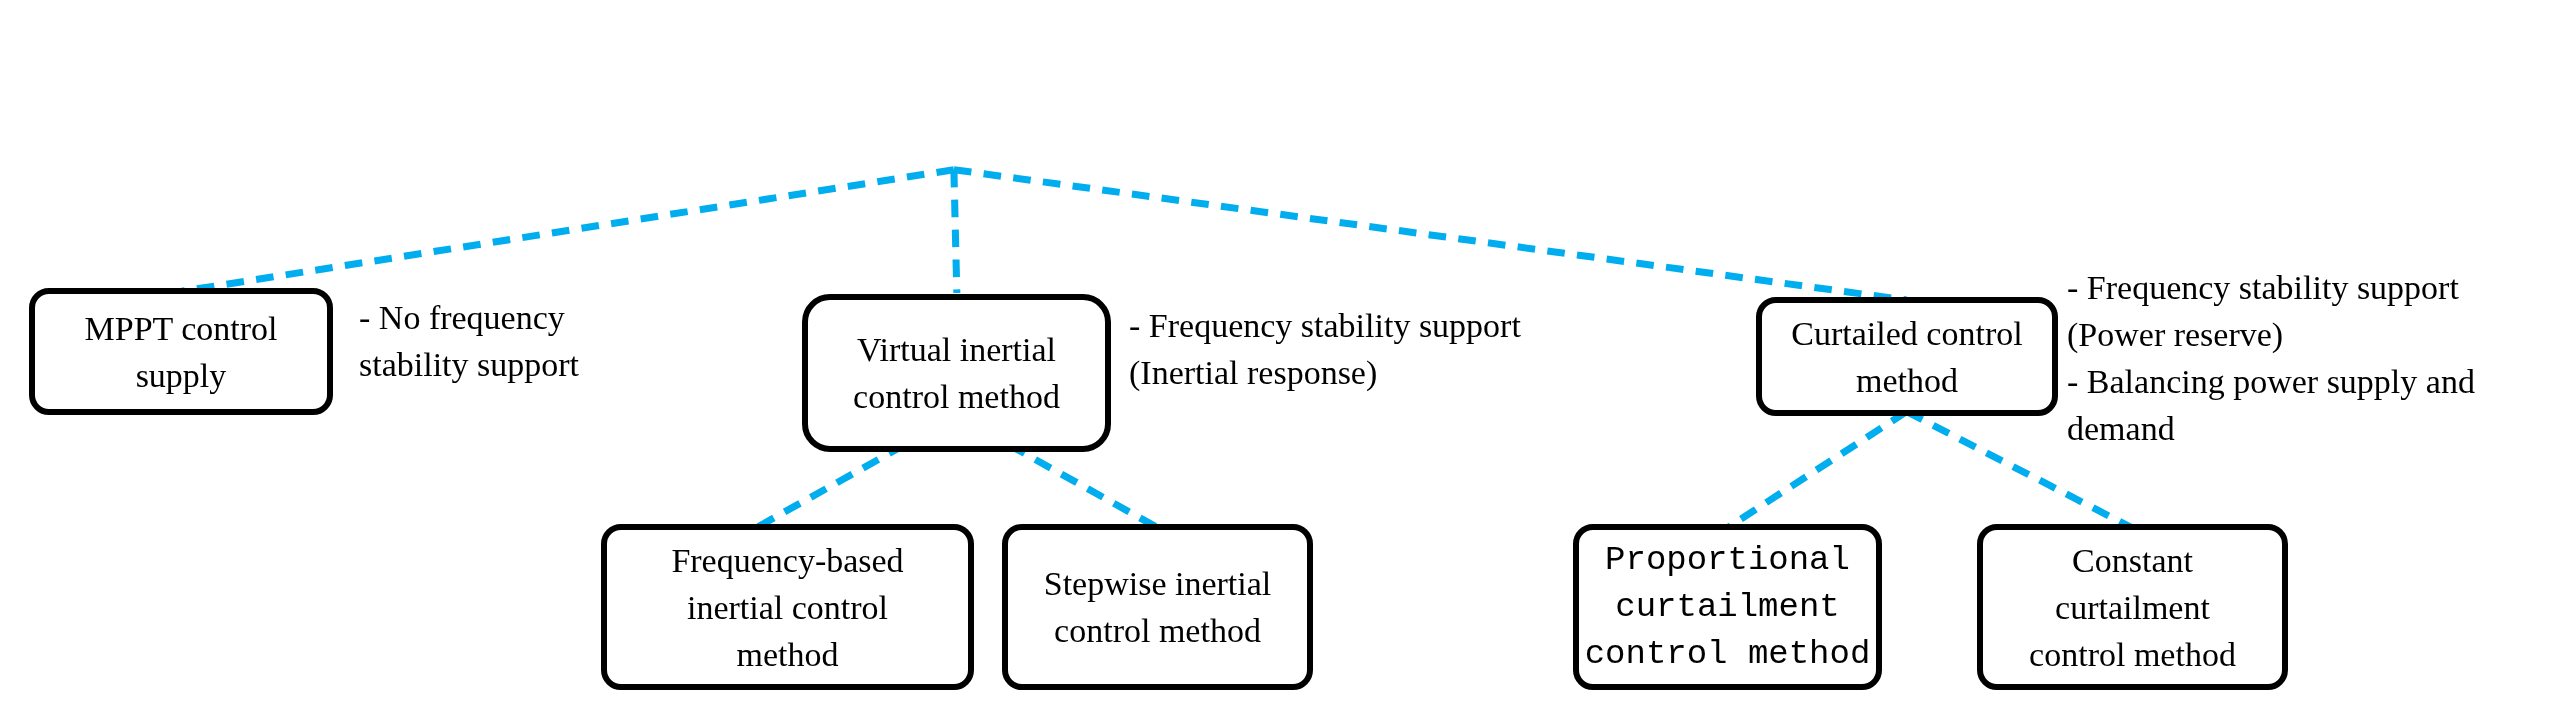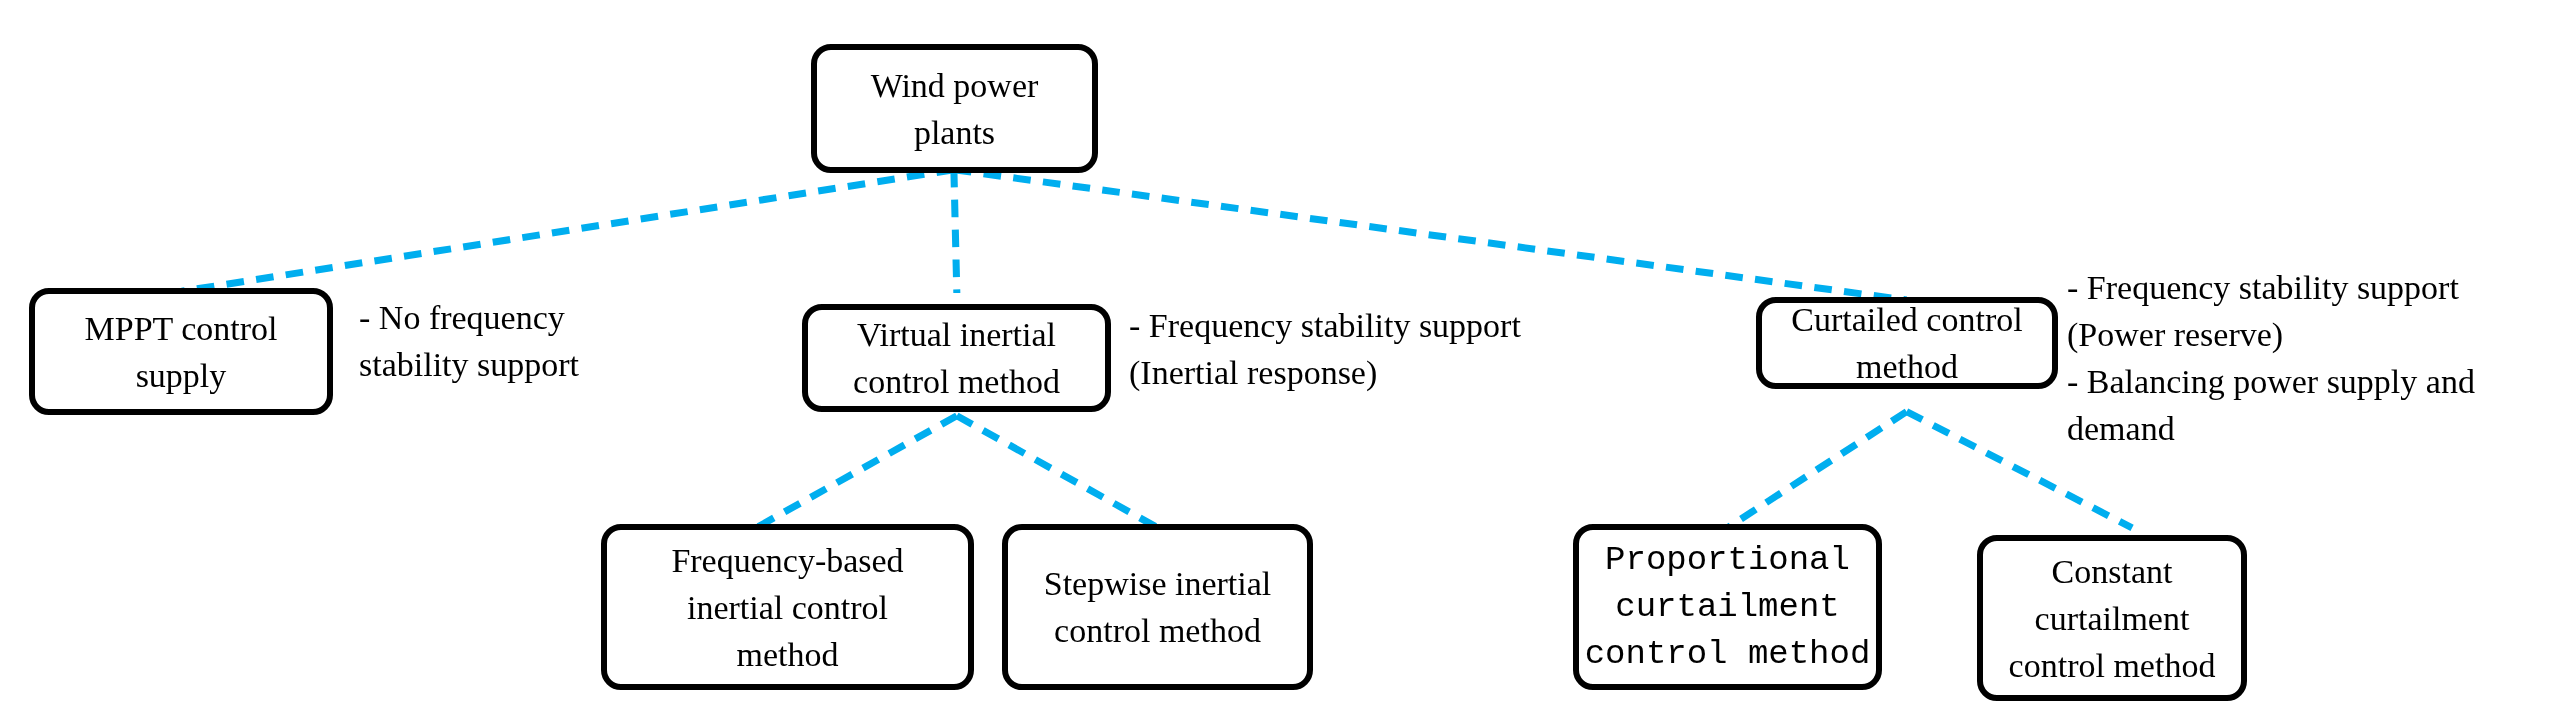--- a/index.html
+++ b/index.html
@@ -37,49 +37,45 @@
     position: absolute;
     font-size: 34px;
     line-height: 47px;
     white-space: pre;
     text-align: left;
     z-index: 2;
   }
   
   #node-root      { left: 811px; top:  44px; width: 287px; height: 129px; }
   #node-mppt      { left:   29px; top: 288px; width: 304px; height: 127px; }
-  #node-virtual   { left: 802px; top: 304px; width: 309px; height: 108px; }
-  #node-curtailed { left: 1756px; top: 297px; width: 302px; height: 92px; }
+  #node-virtual   { left: 802px; top: 294px; width: 309px; height: 158px; border-radius: 28px; }
+  #node-curtailed { left: 1756px; top: 297px; width: 302px; height: 119px; }
   #node-freq      { left: 601px; top: 524px; width: 373px; height: 166px; }
   #node-stepwise  { left: 1002px; top: 524px; width: 311px; height: 166px; }
   #node-prop      { left: 1573px; top: 524px; width: 309px; height: 166px; font-family: Liberation Mono, monospace; }
-  #node-const     { left: 1977px; top: 524px; width: 270px; height: 166px; margin-top: 11px; }
+  #node-const     { left: 1977px; top: 524px; width: 311px; height: 166px; }
   
   #ann-mppt      { left:  359px; top: 294px; }
   #ann-virtual   { left: 1129px; top: 302px; }
   #ann-curtailed { left: 2067px; top: 264px; width: 505px; }
 </style>
 </head>
 <body>
 
 <div id="canvas">
   <svg id="connectors" viewBox="0 0 4386 1233" xmlns="http://www.w3.org/2000/svg">
       <line x1="1624" y1="289" x2="309" y2="496" stroke="#00AEEF" stroke-width="12" stroke-dasharray="30 21"></line>
       <line x1="1624" y1="289" x2="1629" y2="499" stroke="#00AEEF" stroke-width="12" stroke-dasharray="30 21"></line>
       <line x1="1624" y1="289" x2="3246.5" y2="511" stroke="#00AEEF" stroke-width="12" stroke-dasharray="30 21"></line>
       <line x1="1629" y1="708" x2="1287" y2="899" stroke="#00AEEF" stroke-width="12" stroke-dasharray="30 21"></line>
       <line x1="1629" y1="708" x2="1971.5" y2="899" stroke="#00AEEF" stroke-width="12" stroke-dasharray="30 21"></line>
       <line x1="3246.5" y1="701" x2="2941" y2="899" stroke="#00AEEF" stroke-width="12" stroke-dasharray="30 21"></line>
       <line x1="3246.5" y1="701" x2="3630.5" y2="899" stroke="#00AEEF" stroke-width="12" stroke-dasharray="30 21"></line>
     </svg>
 
-  <div class="node" id="node-root">
-    <span>Wind power
-plants</span>
-  </div>
 
   <div class="node" id="node-mppt">
     <span>MPPT control
 supply</span>
   </div>
 
   <div class="node" id="node-virtual">
     <span>Virtual inertial
 control method</span>
   </div>

